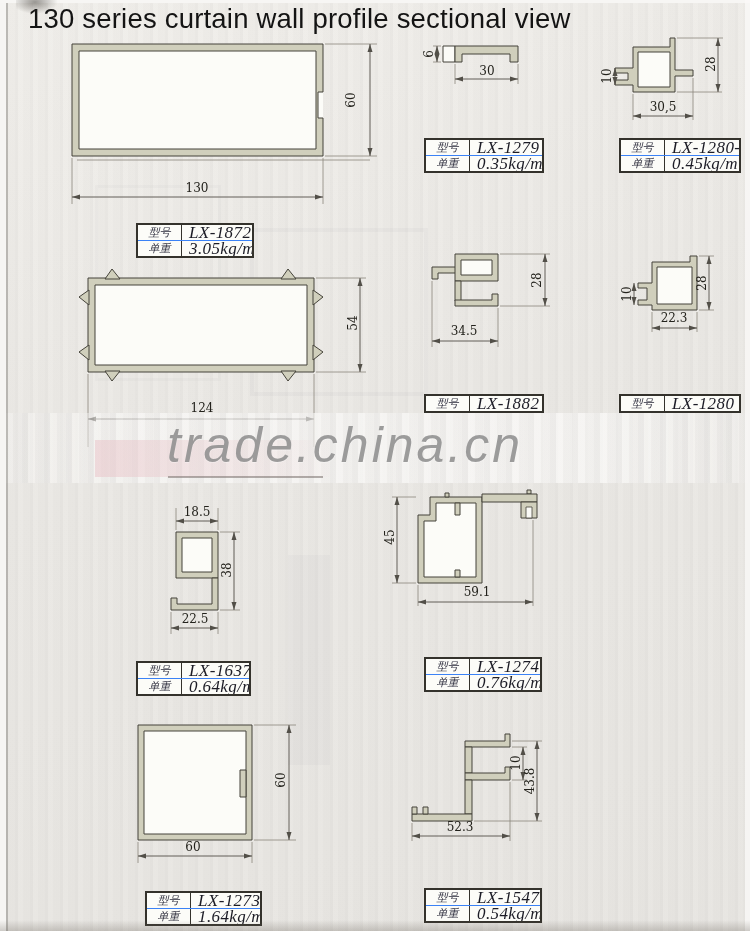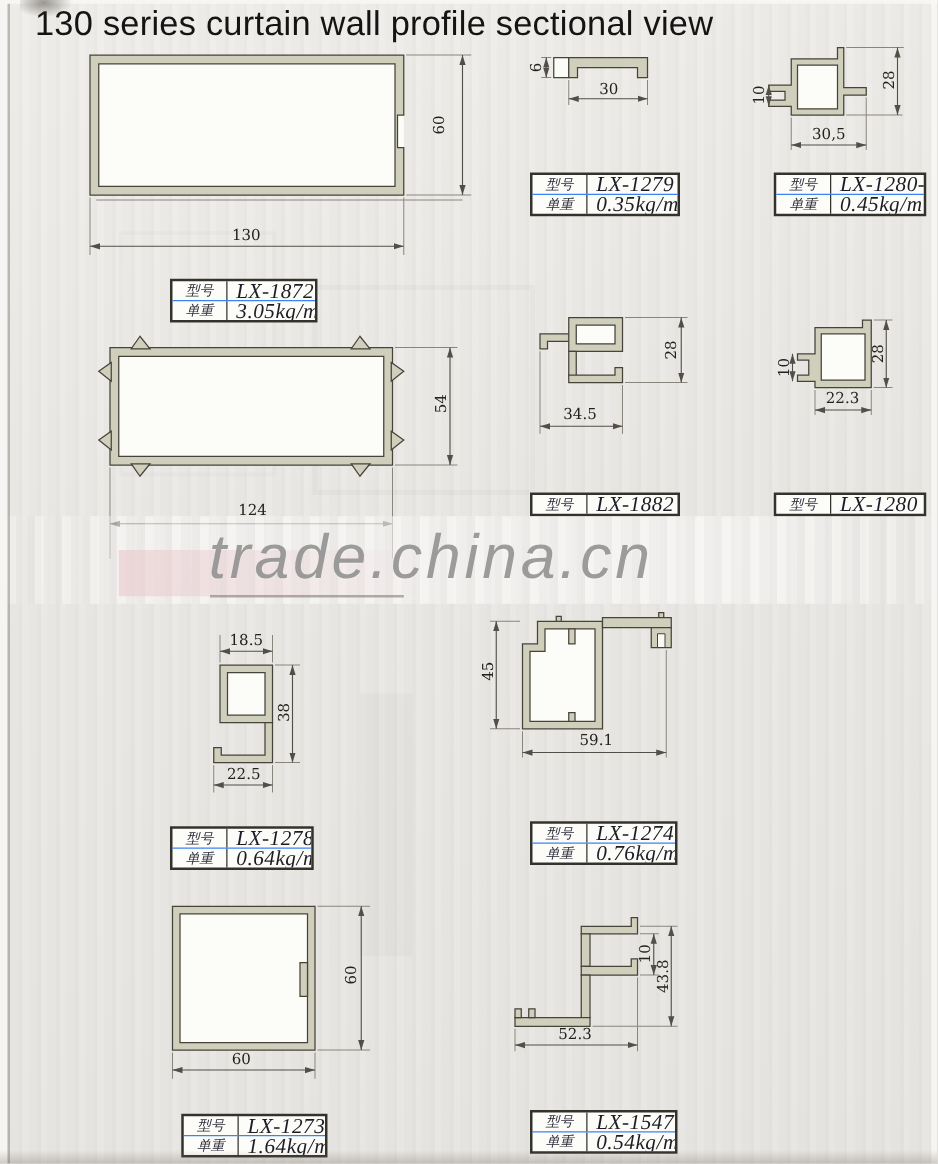--- a/index.html
+++ b/index.html
@@ -240,21 +240,21 @@
   <div class="ptable" style="left:619px;top:394px;width:118px;">
     <div class="prow">
       <div class="pcell plabel">型号</div>
       <div class="pcell pvalue">LX-1280</div>
     </div>
   </div>
 
   <div class="ptable" style="left:136px;top:661px;width:111px;">
     <div class="prow">
       <div class="pcell plabel">型号</div>
-      <div class="pcell pvalue">LX-1278</div>
+      <div class="pcell pvalue">LX-1637</div>
     </div>
     <div class="prow">
       <div class="pcell plabel">单重</div>
       <div class="pcell pvalue">0.64kg/m</div>
     </div>
   </div>
 
   <div class="ptable" style="left:424px;top:657px;width:114px;">
     <div class="prow">
       <div class="pcell plabel">型号</div>

